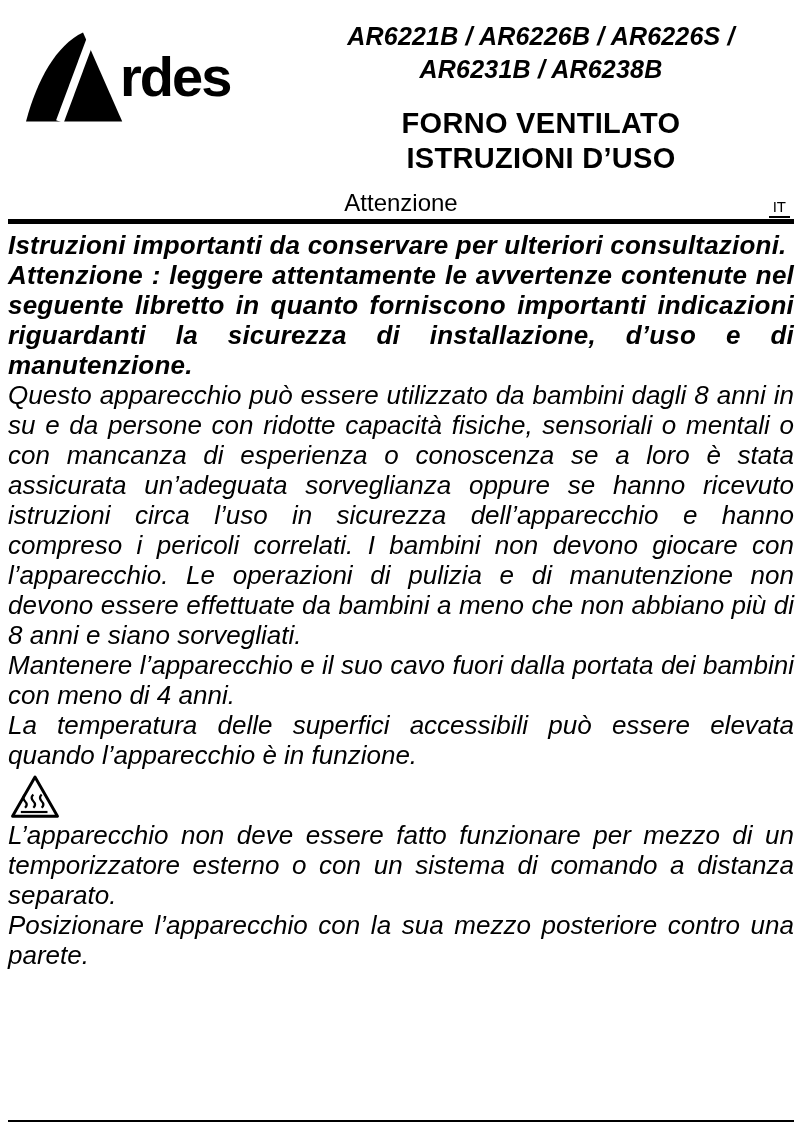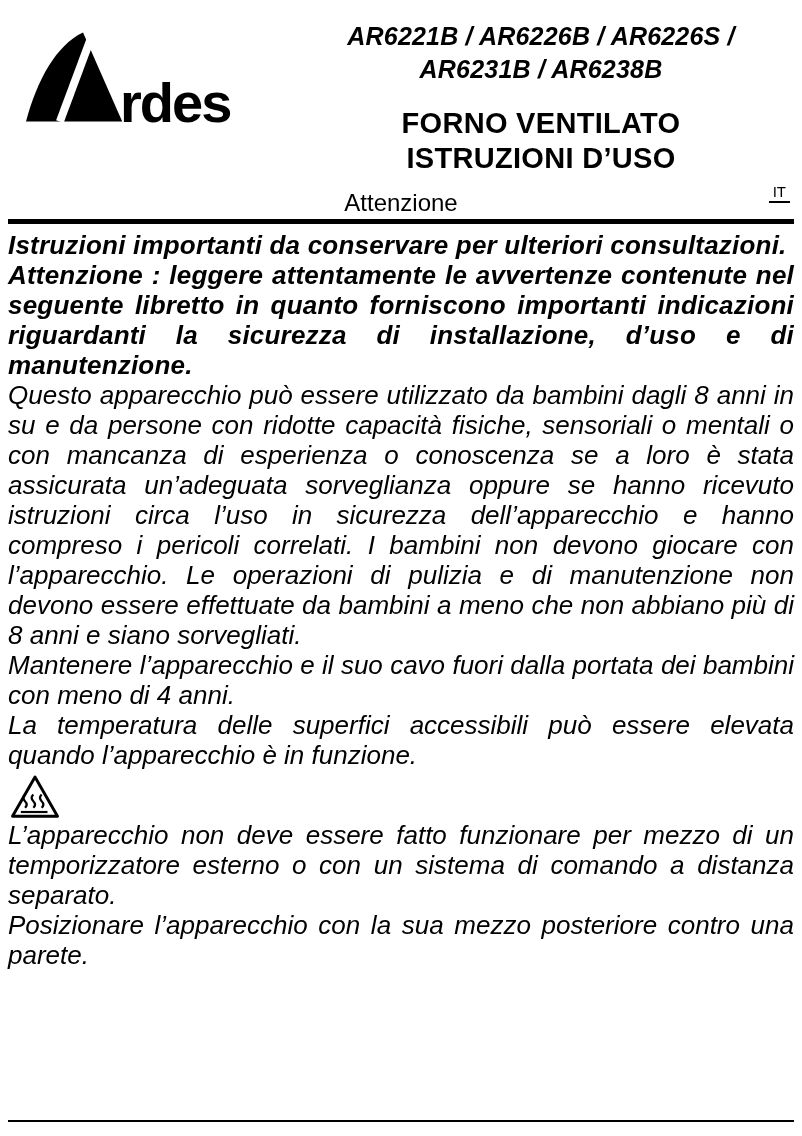--- a/index.html
+++ b/index.html
@@ -16,21 +16,21 @@
   }
 
   
   .header {
     display: flex;
     align-items: flex-start;
     padding: 20px 10px 0 26px;
   }
   .logo {
     display: flex;
-    align-items: flex-end;
+    align-items: center;
     width: 268px;
     flex: 0 0 auto;
     padding-top: 8px;
   }
   .logo svg { display: block; }
   .logo-text {
     font-weight: bold;
     font-size: 56px;
     letter-spacing: -2px;
     line-height: 0.82;
@@ -63,21 +63,21 @@
     border-bottom: 5px solid #000;
     text-align: center;
     padding-bottom: 2px;
   }
   .section-label {
     font-size: 24px;
   }
   .lang-tag {
     position: absolute;
     right: 4px;
-    bottom: 16px;
+    bottom: 1px;
     font-size: 15px;
     border-bottom: 2px solid #000;
     padding: 0 4px 1px 4px;
   }
 
   
   .body-text {
     padding: 6px 8px 0 8px;
     font-style: italic;
     font-size: 26px;

